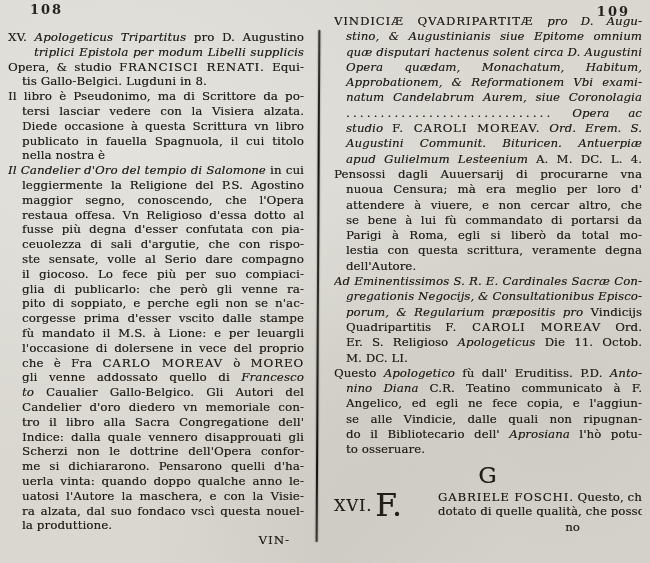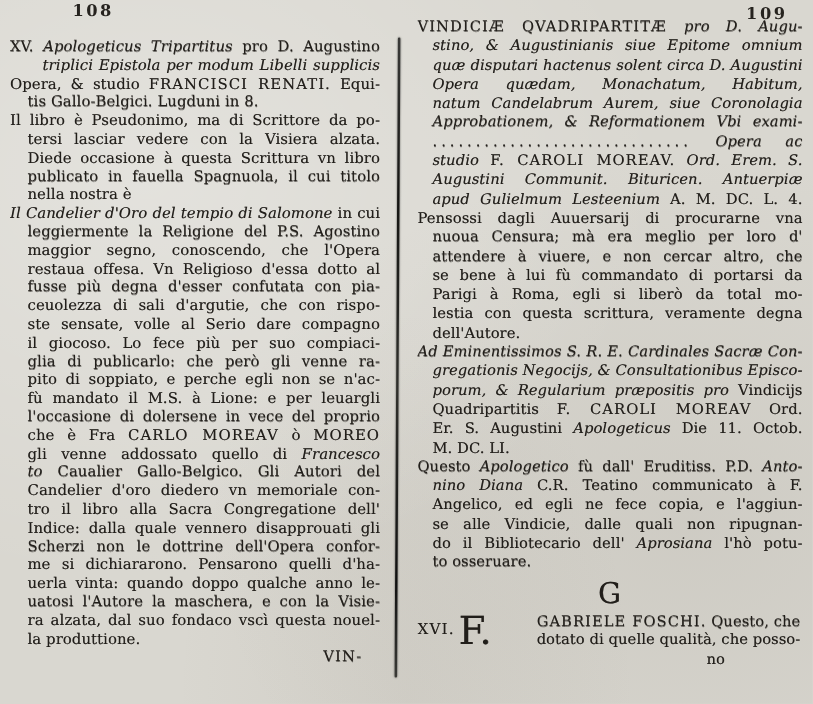--- a/index.html
+++ b/index.html
@@ -12,21 +12,21 @@
     position: relative; width: 650px; height: 563px; overflow: hidden;
     background-color: #d9d7d0;
     background-image:
       radial-gradient(ellipse at 18% 25%, rgba(255,255,255,0.28), rgba(255,255,255,0) 55%),
       radial-gradient(ellipse at 85% 75%, rgba(110,102,88,0.10), rgba(110,102,88,0) 50%),
       radial-gradient(ellipse at 50% 100%, rgba(120,112,98,0.08), rgba(120,112,98,0) 40%);
     color: #211e1a;
   }
   .pageno {
     position: absolute; font-size: 13px; font-weight: bold;
-    letter-spacing: 2px; color: #26231f; margin-left: 28px;
+    letter-spacing: 2px; color: #26231f;
   }
   .pageno.left  { left: 30px; top: 2px; }
   .pageno.right { right: 20px; top: 4px; }
   .divider {
     position: absolute; left: 317px; top: 30px; width: 2px; height: 512px;
     background: linear-gradient(to bottom, #3a3a38, #141412 25%, #30302c 55%, #101010 85%, #3a3a36);
     transform: rotate(0.3deg); border-radius: 2px; box-shadow: 0 0 1.5px rgba(30,30,28,0.8);
   }
   .col { position: absolute; overflow: hidden; }
   .col-left  { left: 8px;   top: 30px; width: 296px; height: 542px; font-size: 11.8px; }
@@ -49,21 +49,21 @@
   .r    { font-style: normal; }
   .sc   { letter-spacing: 0.9px; }
   .dots { letter-spacing: 3.2px; }
   .section-letter {
     text-align: center; font-size: 23px; line-height: 24px;
     margin: 5px 0 3px 0; letter-spacing: 1px;
     text-shadow: 0.2px 0.2px 0.4px rgba(25,22,18,0.6);
   }
   .entry { display: flex; align-items: flex-start; }
   .entry-num {
-    font-size: 12px; padding-top: 6px; letter-spacing: 1px; flex: 0 0 auto;
+    font-size: 16px; padding-top: 6px; letter-spacing: 1px; flex: 0 0 auto;
     text-shadow: 0.2px 0.2px 0.3px rgba(25,22,18,0.55);
   }
   .dropcap {
     font-size: 31px; line-height: 29px; padding: 1px 4px 0 3px; flex: 0 0 auto;
     text-shadow: 0.3px 0.3px 0.4px rgba(25,22,18,0.6);
   }
   .entry-lines { flex: 1 1 auto; margin-left: 32px; }
   .entry-lines .line { line-height: 14.5px; height: 14.5px; }
 </style>
 </head>
@@ -88,20 +88,21 @@
         <div class="line hang j"><span class="i">Il Candelier d'Oro del tempio di Salomone </span><span class="r">in cui</span></div>
         <div class="line ind j"><span class="r">leggiermente la Religione del P.S. Agostino</span></div>
         <div class="line ind j"><span class="r">maggior segno, conoscendo, che l'Opera</span></div>
         <div class="line ind j"><span class="r">restaua offesa. Vn Religioso d'essa dotto al</span></div>
         <div class="line ind j"><span class="r">fusse più degna d'esser confutata con pia-</span></div>
         <div class="line ind j"><span class="r">ceuolezza di sali d'argutie, che con rispo-</span></div>
         <div class="line ind j"><span class="r">ste sensate, volle al Serio dare compagno</span></div>
         <div class="line ind j"><span class="r">il giocoso. Lo fece più per suo compiaci-</span></div>
         <div class="line ind j"><span class="r">glia di publicarlo: che però gli venne ra-</span></div>
         <div class="line ind j"><span class="r">pito di soppiato, e perche egli non se n'ac-</span></div>
+        <div class="line ind j"><span class="r">corgesse prima d'esser vscito dalle stampe</span></div>
         <div class="line ind j"><span class="r">fù mandato il M.S. à Lione: e per leuargli</span></div>
         <div class="line ind j"><span class="r">l'occasione di dolersene in vece del proprio</span></div>
         <div class="line ind j"><span class="r">che è Fra </span><span class="sc">CARLO MOREAV</span><span class="r"> ò </span><span class="sc">MOREO</span></div>
         <div class="line ind j"><span class="r">gli venne addossato quello di </span><span class="i">Francesco Rena-</span></div>
         <div class="line ind j"><span class="i">to </span><span class="r">Caualier Gallo-Belgico. Gli Autori del</span></div>
         <div class="line ind j"><span class="r">Candelier d'oro diedero vn memoriale con-</span></div>
         <div class="line ind j"><span class="r">tro il libro alla Sacra Congregatione dell'</span></div>
         <div class="line ind j"><span class="r">Indice: dalla quale vennero disapprouati gli</span></div>
         <div class="line ind j"><span class="r">Scherzi non le dottrine dell'Opera confor-</span></div>
         <div class="line ind j"><span class="r">me si dichiararono. Pensarono quelli d'ha-</span></div>
@@ -112,38 +113,38 @@
       </div>
     <div class="line catch">VIN-</div>
   </div>
 
   <div class="col col-right">
     <div>
         <div class="line hang j"><span class="sc">VINDICIÆ QVADRIPARTITÆ </span><span class="i">pro D. Augu-</span></div>
         <div class="line ind j"><span class="i">stino, &amp; Augustinianis siue Epitome omnium</span></div>
         <div class="line ind j"><span class="i">quæ disputari hactenus solent circa D. Augustini</span></div>
         <div class="line ind j"><span class="i">Opera quædam, Monachatum, Habitum, Regulam</span></div>
+        <div class="line ind j"><span class="i">Approbationem, &amp; Reformationem Vbi exami-</span></div>
         <div class="line ind j"><span class="i">natum Candelabrum Aurem, siue Coronolagia</span></div>
-        <div class="line ind j"><span class="i">Approbationem, &amp; Reformationem Vbi exami-</span></div>
         <div class="line ind j"><span class="dots">..............................</span><span class="i"> Opera ac</span></div>
         <div class="line ind j"><span class="i">studio </span><span class="sc">F. CAROLI MOREAV.</span><span class="i"> Ord. Erem. S.</span></div>
         <div class="line ind j"><span class="i">Augustini Communit. Bituricen. Antuerpiæ</span></div>
         <div class="line ind j"><span class="i">apud Gulielmum Lesteenium </span><span class="r">A. M. DC. L. 4.</span></div>
         <div class="line hang j"><span class="r">Pensossi dagli Auuersarij di procurarne vna</span></div>
         <div class="line ind j"><span class="r">nuoua Censura; mà era meglio per loro d'</span></div>
         <div class="line ind j"><span class="r">attendere à viuere, e non cercar altro, che</span></div>
         <div class="line ind j"><span class="r">se bene à lui fù commandato di portarsi da</span></div>
         <div class="line ind j"><span class="r">Parigi à Roma, egli si liberò da total mo-</span></div>
         <div class="line ind j"><span class="r">lestia con questa scrittura, veramente degna</span></div>
         <div class="line ind"><span class="r">dell'Autore.</span></div>
         <div class="line hang j"><span class="i">Ad Eminentissimos S. R. E. Cardinales Sacræ Con-</span></div>
         <div class="line ind j"><span class="i">gregationis Negocijs, &amp; Consultationibus Episco-</span></div>
         <div class="line ind j"><span class="i">porum, &amp; Regularium præpositis pro </span><span class="r">Vindicijs</span></div>
         <div class="line ind j"><span class="r">Quadripartitis </span><span class="sc">F. CAROLI MOREAV</span><span class="r"> Ord.</span></div>
-        <div class="line ind j"><span class="r">Er. S. Augustini </span><span class="i">Apologeticus </span><span class="r">Die 11. Octob.</span></div>
+        <div class="line ind j"><span class="r">Er. S. Religioso </span><span class="i">Apologeticus </span><span class="r">Die 11. Octob.</span></div>
         <div class="line ind"><span class="r">M. DC. LI.</span></div>
         <div class="line hang j"><span class="r">Questo </span><span class="i">Apologetico </span><span class="r">fù dall' Eruditiss. P.D. </span><span class="i">Anto-</span></div>
         <div class="line ind j"><span class="i">nino Diana </span><span class="r">C.R. Teatino communicato à F.</span></div>
         <div class="line ind j"><span class="r">Angelico, ed egli ne fece copia, e l'aggiun-</span></div>
         <div class="line ind j"><span class="r">se alle Vindicie, dalle quali non ripugnan-</span></div>
         <div class="line ind j"><span class="r">do il Bibliotecario dell' </span><span class="i">Aprosiana </span><span class="r">l'hò potu-</span></div>
         <div class="line ind"><span class="r">to osseruare.</span></div>
       </div>
     <div class="section-letter">G</div>
     <div class="entry">

